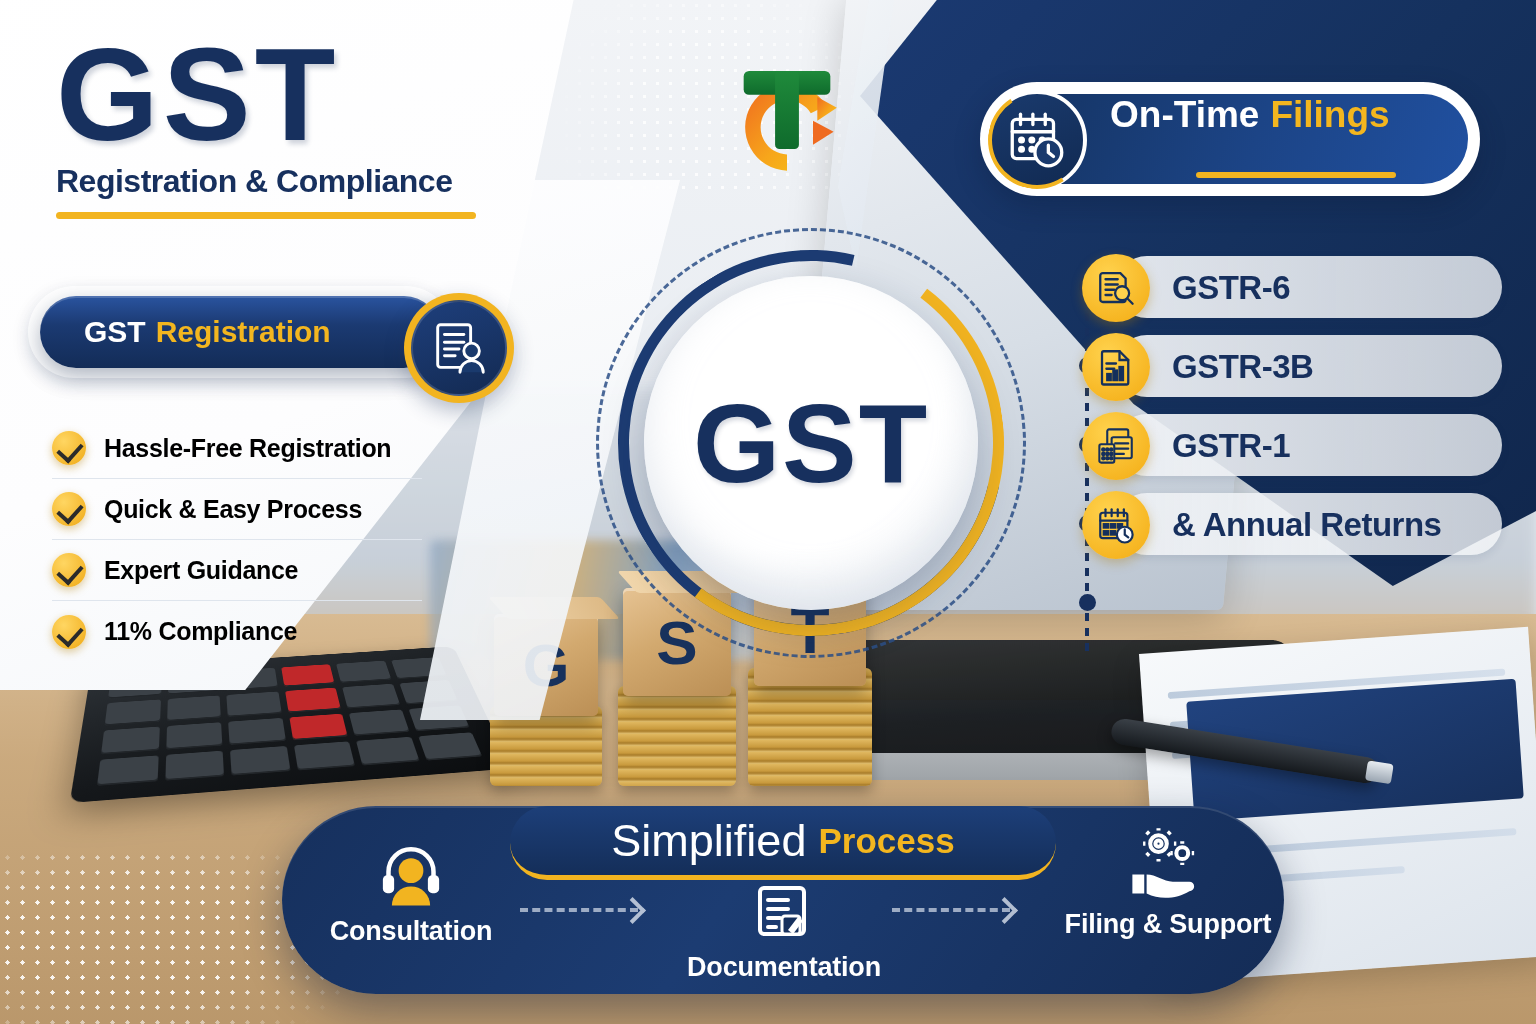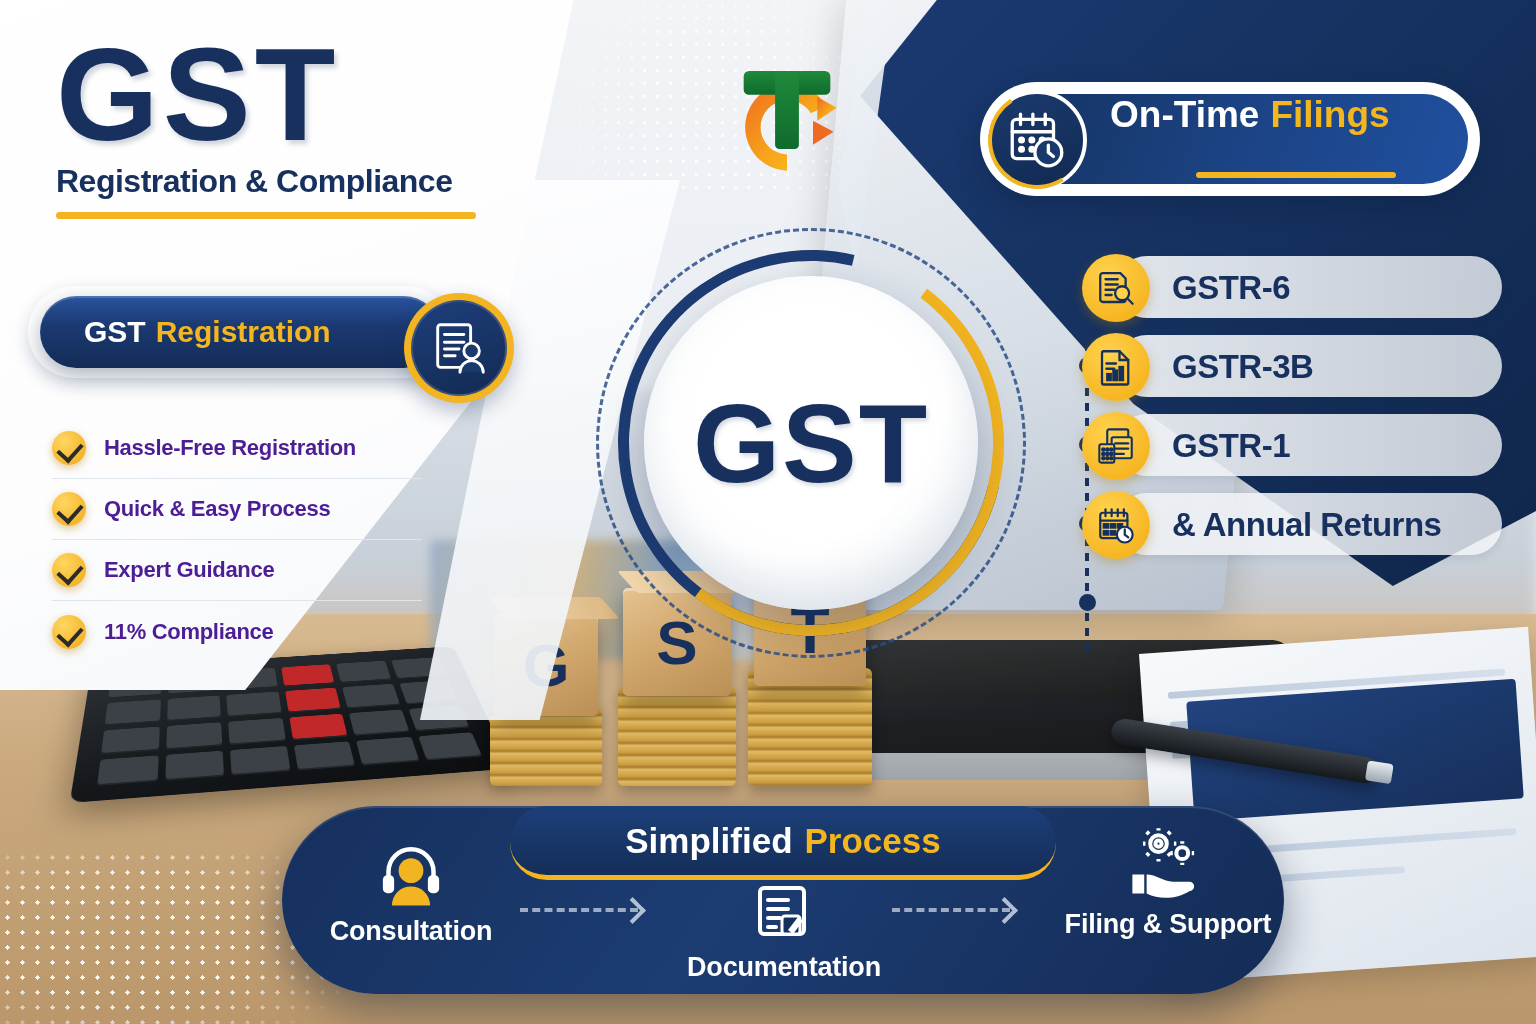--- a/index.html
+++ b/index.html
@@ -121,21 +121,21 @@
 
   
   .checklist { position:absolute; left:52px; top:418px; width:370px; }
   .check-row { display:flex; align-items:center; height:61px; border-bottom:1px solid #dfe5ed; }
   .check-row:last-child { border-bottom:none; }
   .tick { width:34px; height:34px; border-radius:50%;
     background:radial-gradient(circle at 35% 30%,#ffd662,#efa915);
     box-shadow:0 3px 8px rgba(180,130,10,.4); flex:none; position:relative; }
   .tick:after { content:""; position:absolute; left:10px; top:7px; width:12px; height:19px;
     border:solid #2b2b2b; border-width:0 4px 4px 0; transform:rotate(42deg); }
-  .check-row span.lbl { margin-left:18px; font-size:22px; font-weight:bold; color:#4c1d95; letter-spacing:-.3px;}
+  .check-row span.lbl { margin-left:18px; font-size:25px; font-weight:bold; color:#000000; letter-spacing:-.3px;}
 
   
   .center-wrap { position:absolute; left:596px; top:228px; width:430px; height:430px; }
   .dash-ring { position:absolute; inset:0; border-radius:50%;
     border:3px dashed #2c4f86; opacity:.85; }
   .ring-blue { position:absolute; left:22px; top:22px; width:386px; height:386px; border-radius:50%;
     border:11px solid transparent; border-top-color:#1d3c73; border-left-color:#1d3c73;
     border-bottom-color:#1d3c73; transform:rotate(-32deg); }
   .ring-yellow { position:absolute; left:22px; top:22px; width:386px; height:386px; border-radius:50%;
     border:11px solid transparent; border-right-color:#f2b420; border-bottom-color:#f2b420;
@@ -187,21 +187,21 @@
     background-size:4px 15px; }
   .tl-dot { position:absolute; left:1079px; width:17px; height:17px; border-radius:50%; background:#17305e; }
 
   
   .proc { position:absolute; left:282px; top:806px; width:1002px; height:188px; border-radius:94px;
     background:linear-gradient(125deg,#16305d 0%,#1c3c72 45%,#142c56 100%);
     box-shadow:0 16px 40px rgba(10,25,55,.4), inset 0 2px 0 rgba(255,255,255,.12); }
   .proc-title { position:absolute; left:510px; top:806px; width:546px; height:74px; border-radius:37px;
     background:linear-gradient(180deg,#1d3f79,#142e59);
     border-bottom:5px solid #f2b420; display:flex; align-items:center; justify-content:center; }
-  .proc-title .w { font-size:35px; font-weight:bold; color:#fff; }
+  .proc-title .w { font-size:45px; font-weight:normal; color:#fff; }
   .proc-title .y { font-size:35px; font-weight:bold; color:#f3b61f; margin-left:12px; }
   .step { position:absolute; text-align:center; color:#fff; }
   .step .cap { font-size:27px; font-weight:bold; color:#fff; letter-spacing:-.2px; }
   .step svg { display:block; margin:0 auto 6px; }
   .arrow { position:absolute; height:3px; border-top:4px dashed #c9d3e3; opacity:.75; }
   .arrow:after { content:""; position:absolute; right:-4px; top:-11px; width:15px; height:15px;
     border:solid #e7edf6; border-width:4px 4px 0 0; transform:rotate(45deg); }
 </style>
 </head>
 <body>

